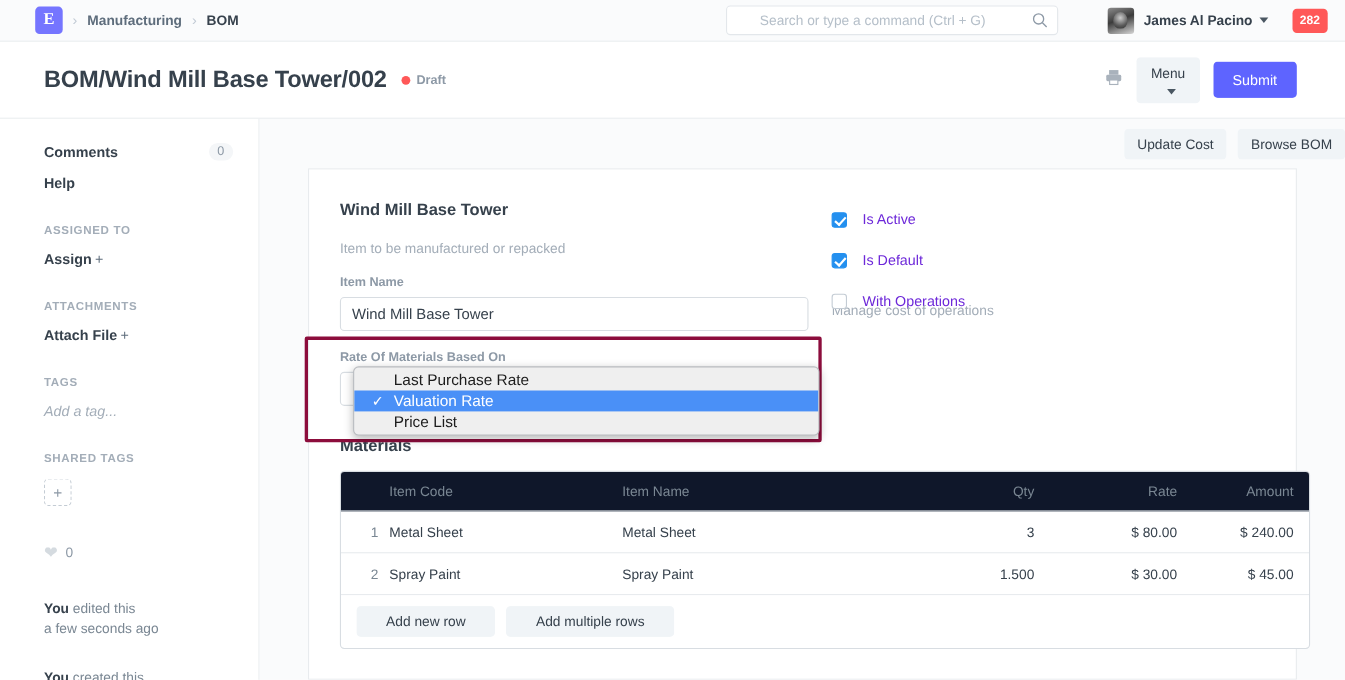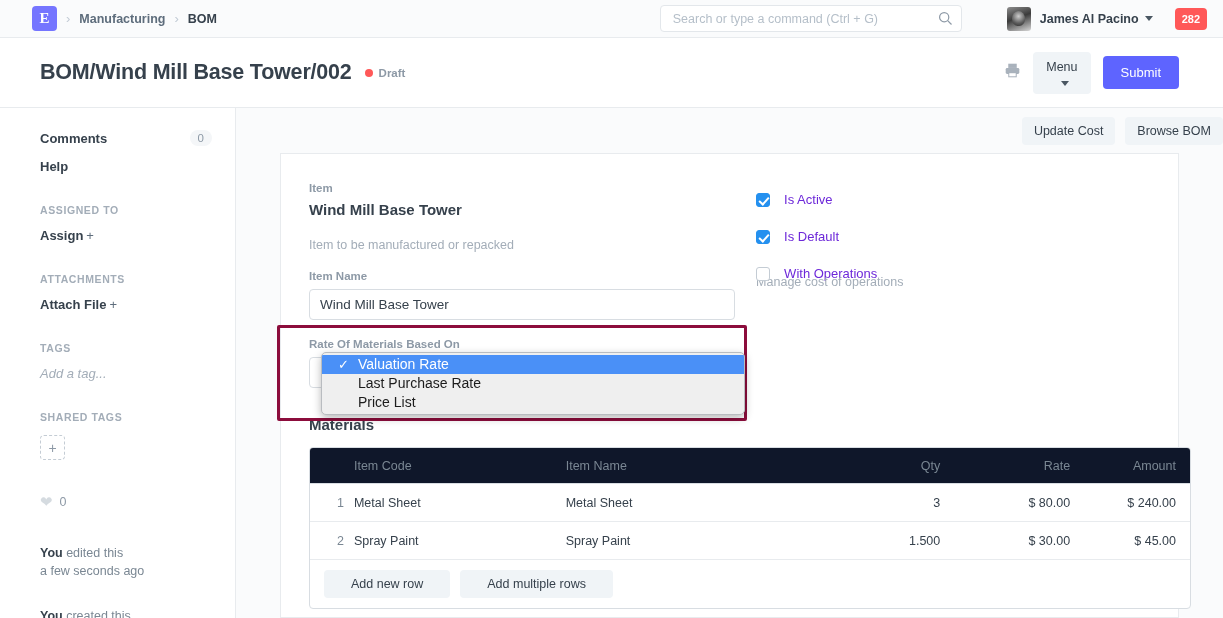--- a/index.html
+++ b/index.html
@@ -42,21 +42,21 @@
     padding-right: 16px;
   }
   .search-wrap {
     position: relative; width: 302px; height: 27px;
     background: #fff; border: 1px solid #e3e7eb; border-radius: 4px;
     display: flex; align-items: center;
   }
   .search-wrap input {
     border: 0; outline: 0; background: transparent;
     font-size: 12.5px; color: #36414c;
-    width: 260px; margin-left: 10px;
+    width: 260px; margin-left: 28px;
     font-family: "Liberation Sans", sans-serif;
   }
   .search-wrap input::placeholder { color: #b5bfc9; }
   .search-icon { position: absolute; right: 8px; top: 5px; }
   .avatar {
     width: 24px; height: 24px; border-radius: 3px; margin-left: 45px;
     background: linear-gradient(160deg,#8e8e8e 0%,#3b3b3b 45%,#d8d8d8 100%);
     overflow: hidden; position: relative;
   }
   .avatar::after {
@@ -362,37 +362,36 @@
   <div class="main">
     <div class="main-toolbar">
       <button class="btn-tool">Update Cost</button>
       <button class="btn-tool">Browse BOM</button>
     </div>
 
     <div class="form-card">
       <div class="cols">
 
         <div class="col-left">
-          <div class="fld-label">Item</div>
           <div class="fld-value-strong">Wind Mill Base Tower</div>
           <div class="fld-help">Item to be manufactured or repacked</div>
 
           <div style="height:18px"></div>
           <div class="fld-label">Item Name</div>
           <input class="text-input" value="Wind Mill Base Tower" style="">
 
           
           <div class="select-zone">
             <div class="fld-label">Rate Of Materials Based On</div>
             <div class="select-box"></div>
 
             <div class="dropdown">
               <div class="dd-pad-top"></div>
+              <div class="dd-opt">Last Purchase Rate</div>
               <div class="dd-opt sel">Valuation Rate</div>
-              <div class="dd-opt">Last Purchase Rate</div>
               <div class="dd-opt">Price List</div>
               <div class="dd-pad-bottom"></div>
             </div>
 
             <div class="highlight-box"></div>
           </div>
         </div>
 
         <div class="col-right">
           <div class="check-row">

